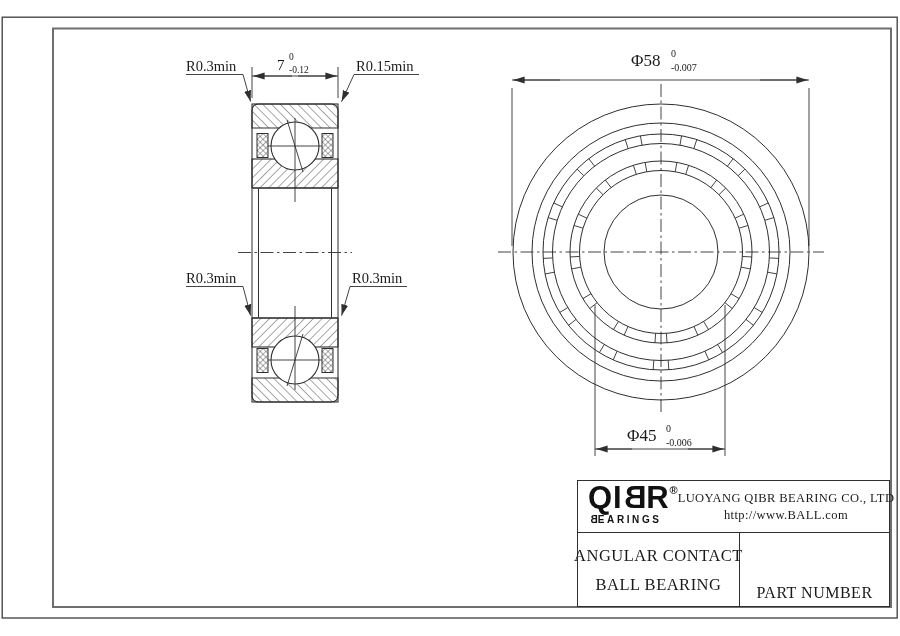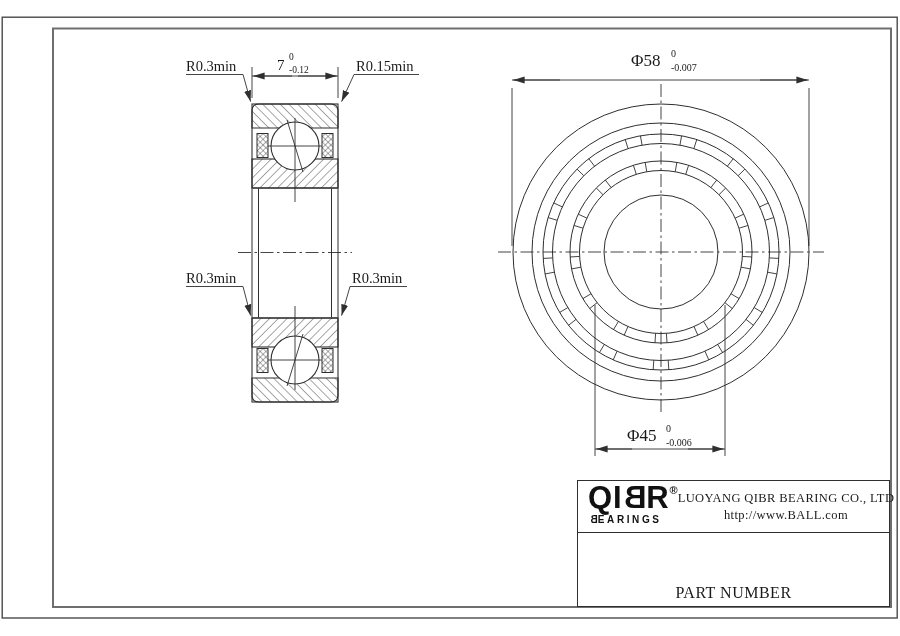--- a/index.html
+++ b/index.html
@@ -218,19 +218,23 @@
         <span class="logo-text flip-b">QI<span class="mirror">B</span>R</span><span class="logo-reg">®</span>
       </div>
       <div class="logo-sub flip-b"><span class="mirror">B</span>EARINGS</div>
     </div>
     <div class="tb-company">
       <div>LUOYANG QIBR BEARING CO., LTD</div>
       <div>http://www.BALL.com</div>
     </div>
   </div>
   <div class="tb-bottom">
+    <div class="tb-product">
+      <div>ANGULAR CONTACT</div>
+      <div>BALL BEARING</div>
+    </div>
     <div class="tb-part">
       <div class="pn-label">PART NUMBER</div>
     </div>
   </div>
 </div>
 
 </div>
 
 </body></html>

